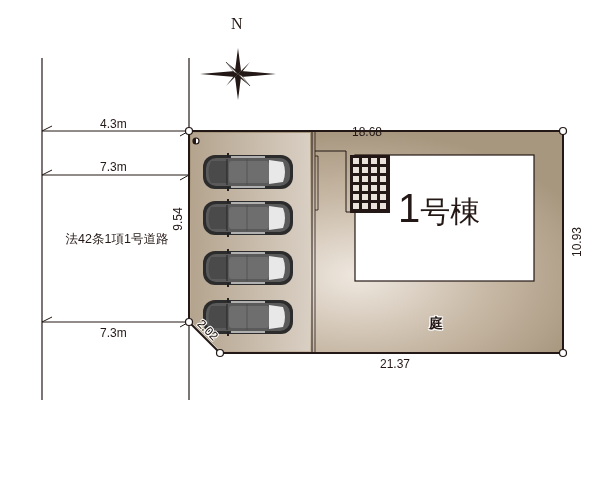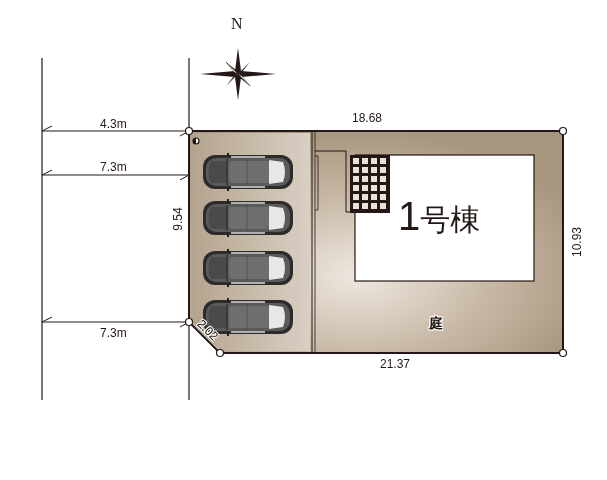--- a/index.html
+++ b/index.html
@@ -137,25 +137,26 @@
   </g>
 </svg>
 
 <div class="lbl north" style="left:231px; top:16px;">N</div>
 
 <div class="lbl dim" style="left:100px; top:118px;">4.3m</div>
 <div class="lbl dim" style="left:100px; top:161px;">7.3m</div>
 <div class="lbl dim" style="left:100px; top:327px;">7.3m</div>
 
 <div class="lbl road" style="left:50px; top:232px; width:134px;">
+  <div>法42条1項1号道路</div>
 </div>
 
 <div class="lbl dim vert" style="left:166px; top:213px;">9.54</div>
-<div class="lbl dim" style="left:352px; top:112px;text-align:center;">18.68</div>
+<div class="lbl dim" style="left:352px; top:126px;text-align:center;">18.68</div>
 <div class="lbl dim" style="left:380px; top:358px;">21.37</div>
 <div class="lbl dim vert" style="left:562px; top:236px;">10.93</div>
 <div class="lbl diag" style="left:196px; top:324px; transform: rotate(45deg);">2.02</div>
 
-<div class="lbl bldg" style="left:398px; top:196px;">
+<div class="lbl bldg" style="left:398px; top:188px;">
   <span>1</span><small>号棟</small>
 </div>
 
 <div class="lbl garden" style="left:429px; top:316px;">庭</div>
 
 </body></html>

